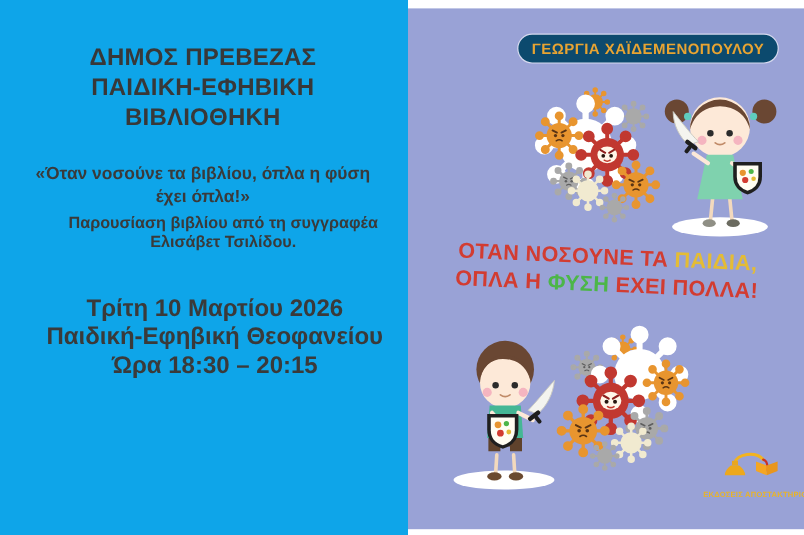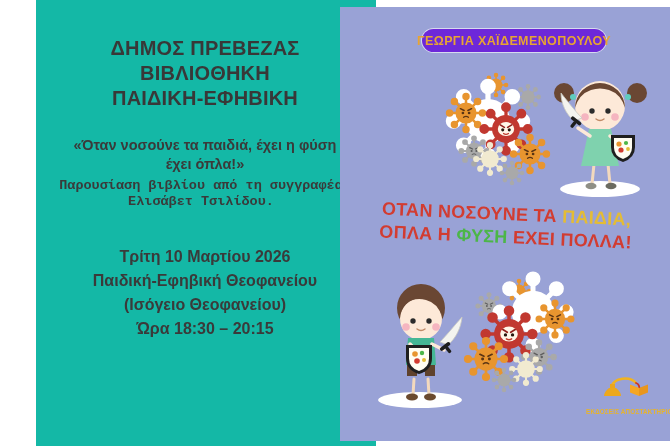--- a/index.html
+++ b/index.html
@@ -5,39 +5,39 @@
   * { margin:0; padding:0; box-sizing:border-box; }
   html,body { background:#e9e9e9; }
   .page {
     position:relative; width:670px; height:446px;
     background:#ffffff; overflow:hidden; margin:0 auto;
     font-family:"Liberation Sans", sans-serif;
   }
   
   .left-panel {
     position:absolute; left:0; top:0; width:340px; height:446px;
-    background:#14b8a6; color:#3b3b3b; text-align:center;margin-left:36px;
+    background:#0ea5e9; color:#3b3b3b; text-align:center;
   }
   .org-heading { position:absolute; top:36px; left:6px; width:326px;
     font-size:20px; line-height:25px; font-weight:600; letter-spacing:0.2px; color:#383838; }
   .quote { position:absolute; top:136px; left:10px; width:318px;
     font-size:14.5px; line-height:19px; font-weight:bold; color:#3a3a3a; }
-  .description { position:absolute; top:178px; left:6px; width:318px;
-    font-size:13.5px; line-height:16px; font-weight:bold; color:#3a3a3a;font-family:Liberation Mono, monospace; }
-  .details { position:absolute; top:250px; left:10px; width:318px;
-    font-size:16px; font-weight:bold; color:#3a3a3a; }
+  .description { position:absolute; top:178px; left:27px; width:318px;
+    font-size:13.5px; line-height:16px; font-weight:bold; color:#3a3a3a; }
+  .details { position:absolute; top:250px; left:20px; width:318px;
+    font-size:20px; font-weight:bold; color:#3a3a3a; }
   .details div { margin-bottom:10px; line-height:14px; }
   
   .cover {
     position:absolute; left:340px; top:7px; width:330px; height:434px;
     background:#99a2d6; overflow:hidden;
   }
   .author-banner {
-    position:absolute; left:82px; top:22px; width:184px; height:23px;
-    background:#6d28d9; border-radius:12px;
+    position:absolute; left:92px; top:22px; width:216px; height:23px;
+    background:#0c4a6e; border-radius:12px;
     display:flex; align-items:center; justify-content:center;
     box-shadow:0 0 0 1px rgba(255,255,255,0.6);
   }
   .author-banner span {
     font-size:12.5px; font-weight:bold; color:#e8a432; letter-spacing:0.4px;
     white-space:nowrap;
   }
   .cover-title {
     position:absolute; left:36px; top:196px; width:260px;
     transform:rotate(2.5deg);
@@ -97,35 +97,34 @@
       <path d="M-3,5.5 Q0,7.5 3,5.5" stroke="#c0392b" stroke-width="1.6" fill="none" stroke-linecap="round"></path>
     </g>
   </defs>
 </svg>
 
 <div class="page">
 
   <div class="left-panel">
     <div class="org-heading">
       <div>ΔΗΜΟΣ ΠΡΕΒΕΖΑΣ</div>
+      <div>ΠΑΙΔΙΚΗ-ΕΦΗΒΙΚΗ</div>
       <div>ΒΙΒΛΙΟΘΗΚΗ</div>
-      <div>ΠΑΙΔΙΚΗ-ΕΦΗΒΙΚΗ</div>
     </div>
     <div class="quote">
-      <div>«Όταν νοσούνε τα παιδιά, έχει η φύση</div>
+      <div>«Όταν νοσούνε τα βιβλίου, όπλα η φύση</div>
       <div>έχει όπλα!»</div>
     </div>
     <div class="description">
       <div>Παρουσίαση βιβλίου από τη συγγραφέα</div>
       <div>Ελισάβετ Τσιλίδου.</div>
     </div>
     <div class="details">
       <div>Τρίτη 10 Μαρτίου 2026</div>
       <div>Παιδική-Εφηβική Θεοφανείου</div>
-      <div>(Ισόγειο Θεοφανείου)</div>
       <div>Ώρα 18:30 – 20:15</div>
     </div>
   </div>
 
   <div class="cover">
 
     <div class="author-banner">
       <span>ΓΕΩΡΓΙΑ ΧΑΪΔΕΜΕΝΟΠΟΥΛΟΥ</span>
     </div>
 

